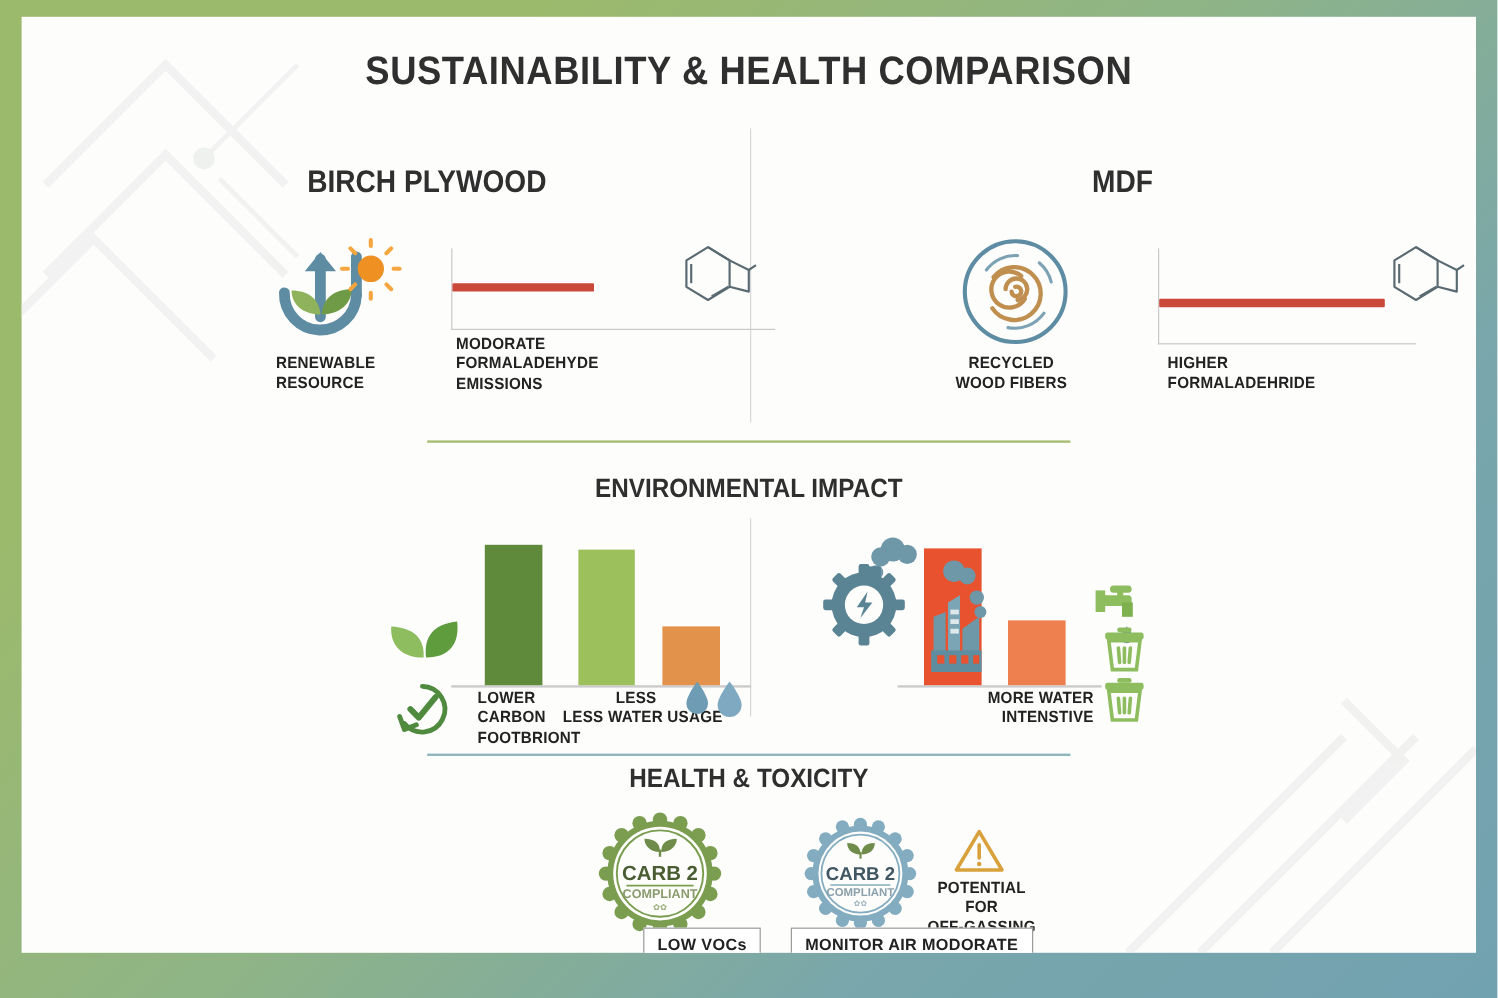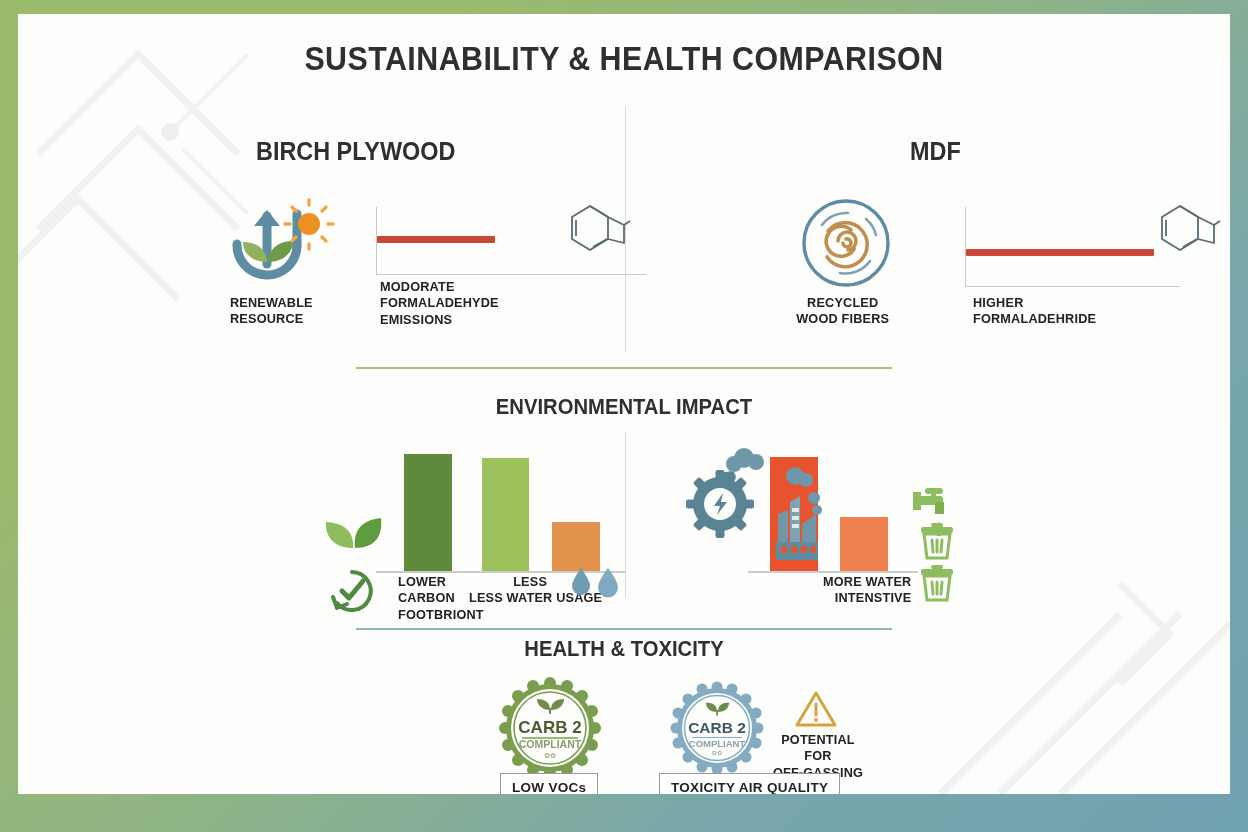--- a/index.html
+++ b/index.html
@@ -440,17 +440,17 @@
       <path d="M21 3 L40 35 L2 35 Z" fill="none" stroke="#d9a13b" stroke-width="3" stroke-linejoin="round"></path>
       <path d="M21 14 L21 25" stroke="#d9a13b" stroke-width="3" stroke-linecap="round"></path>
       <circle cx="21" cy="30" r="1.9" fill="#d9a13b"></circle>
     </svg>
   </div>
   <div class="cap" style="left:753px; top:718px; width:100px; text-align:center;">
     <div>POTENTIAL FOR</div>
     <div>OFF-GASSING</div>
   </div>
 
-  <div class="tagbox" style="left:482px; top:759px;">LOW VOCs</div>
-  <div class="tagbox" style="left:641px; top:759px;">TOXICITY AIR QUALITY</div>
+  <div class="tagbox" style="left:518px; top:759px;">LOW VOCs</div>
+  <div class="tagbox" style="left:641px; top:759px;">MONITOR AIR MODORATE</div>
 
 </div>
 </div>
 
 </body></html>

